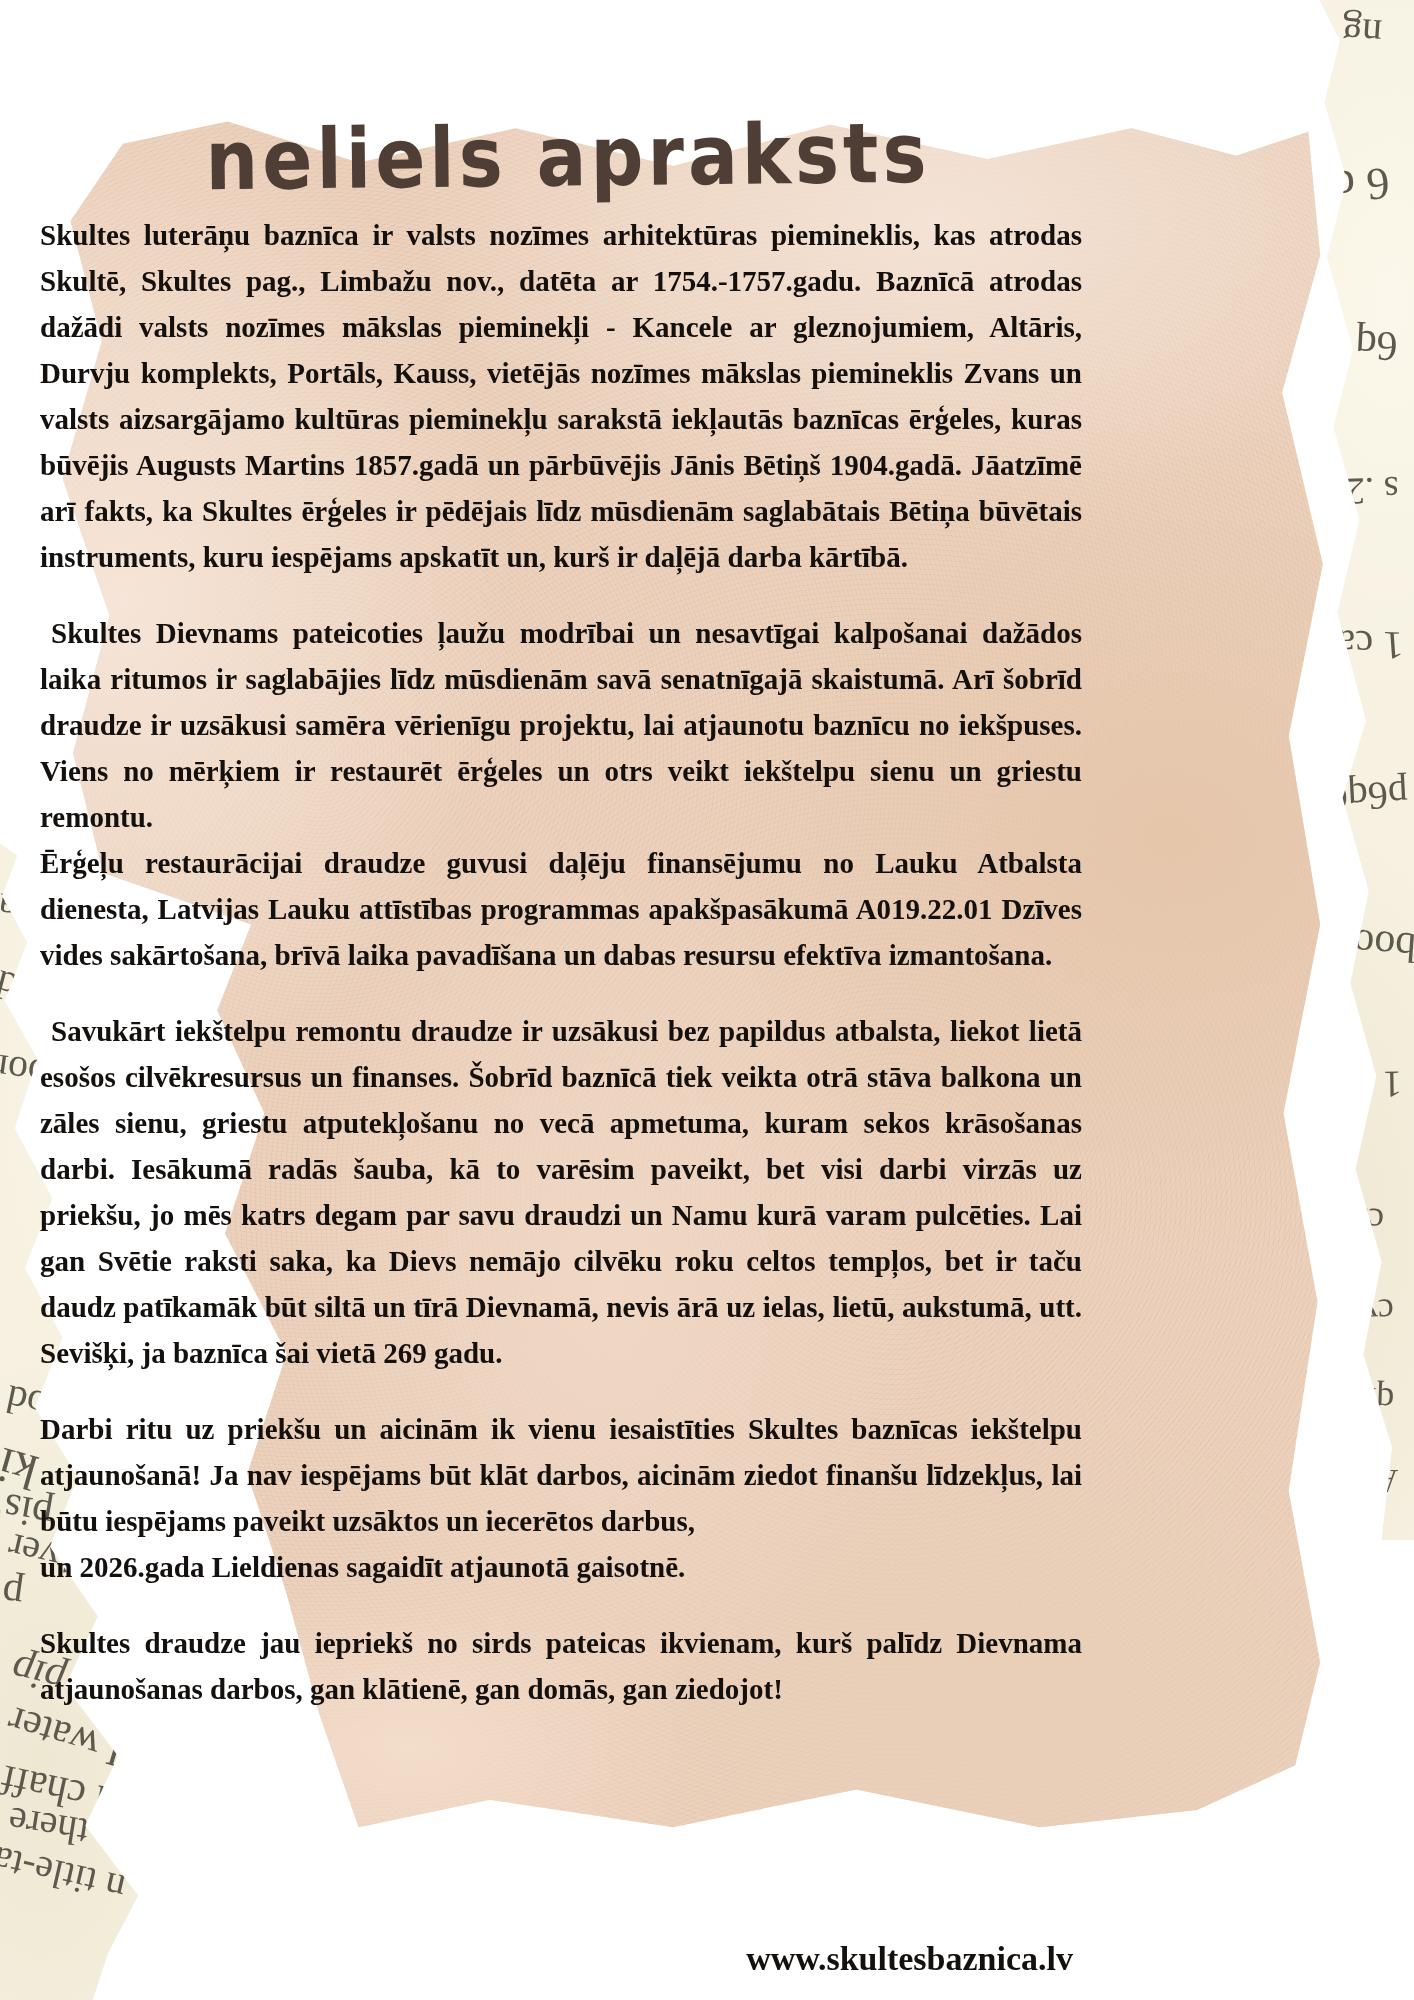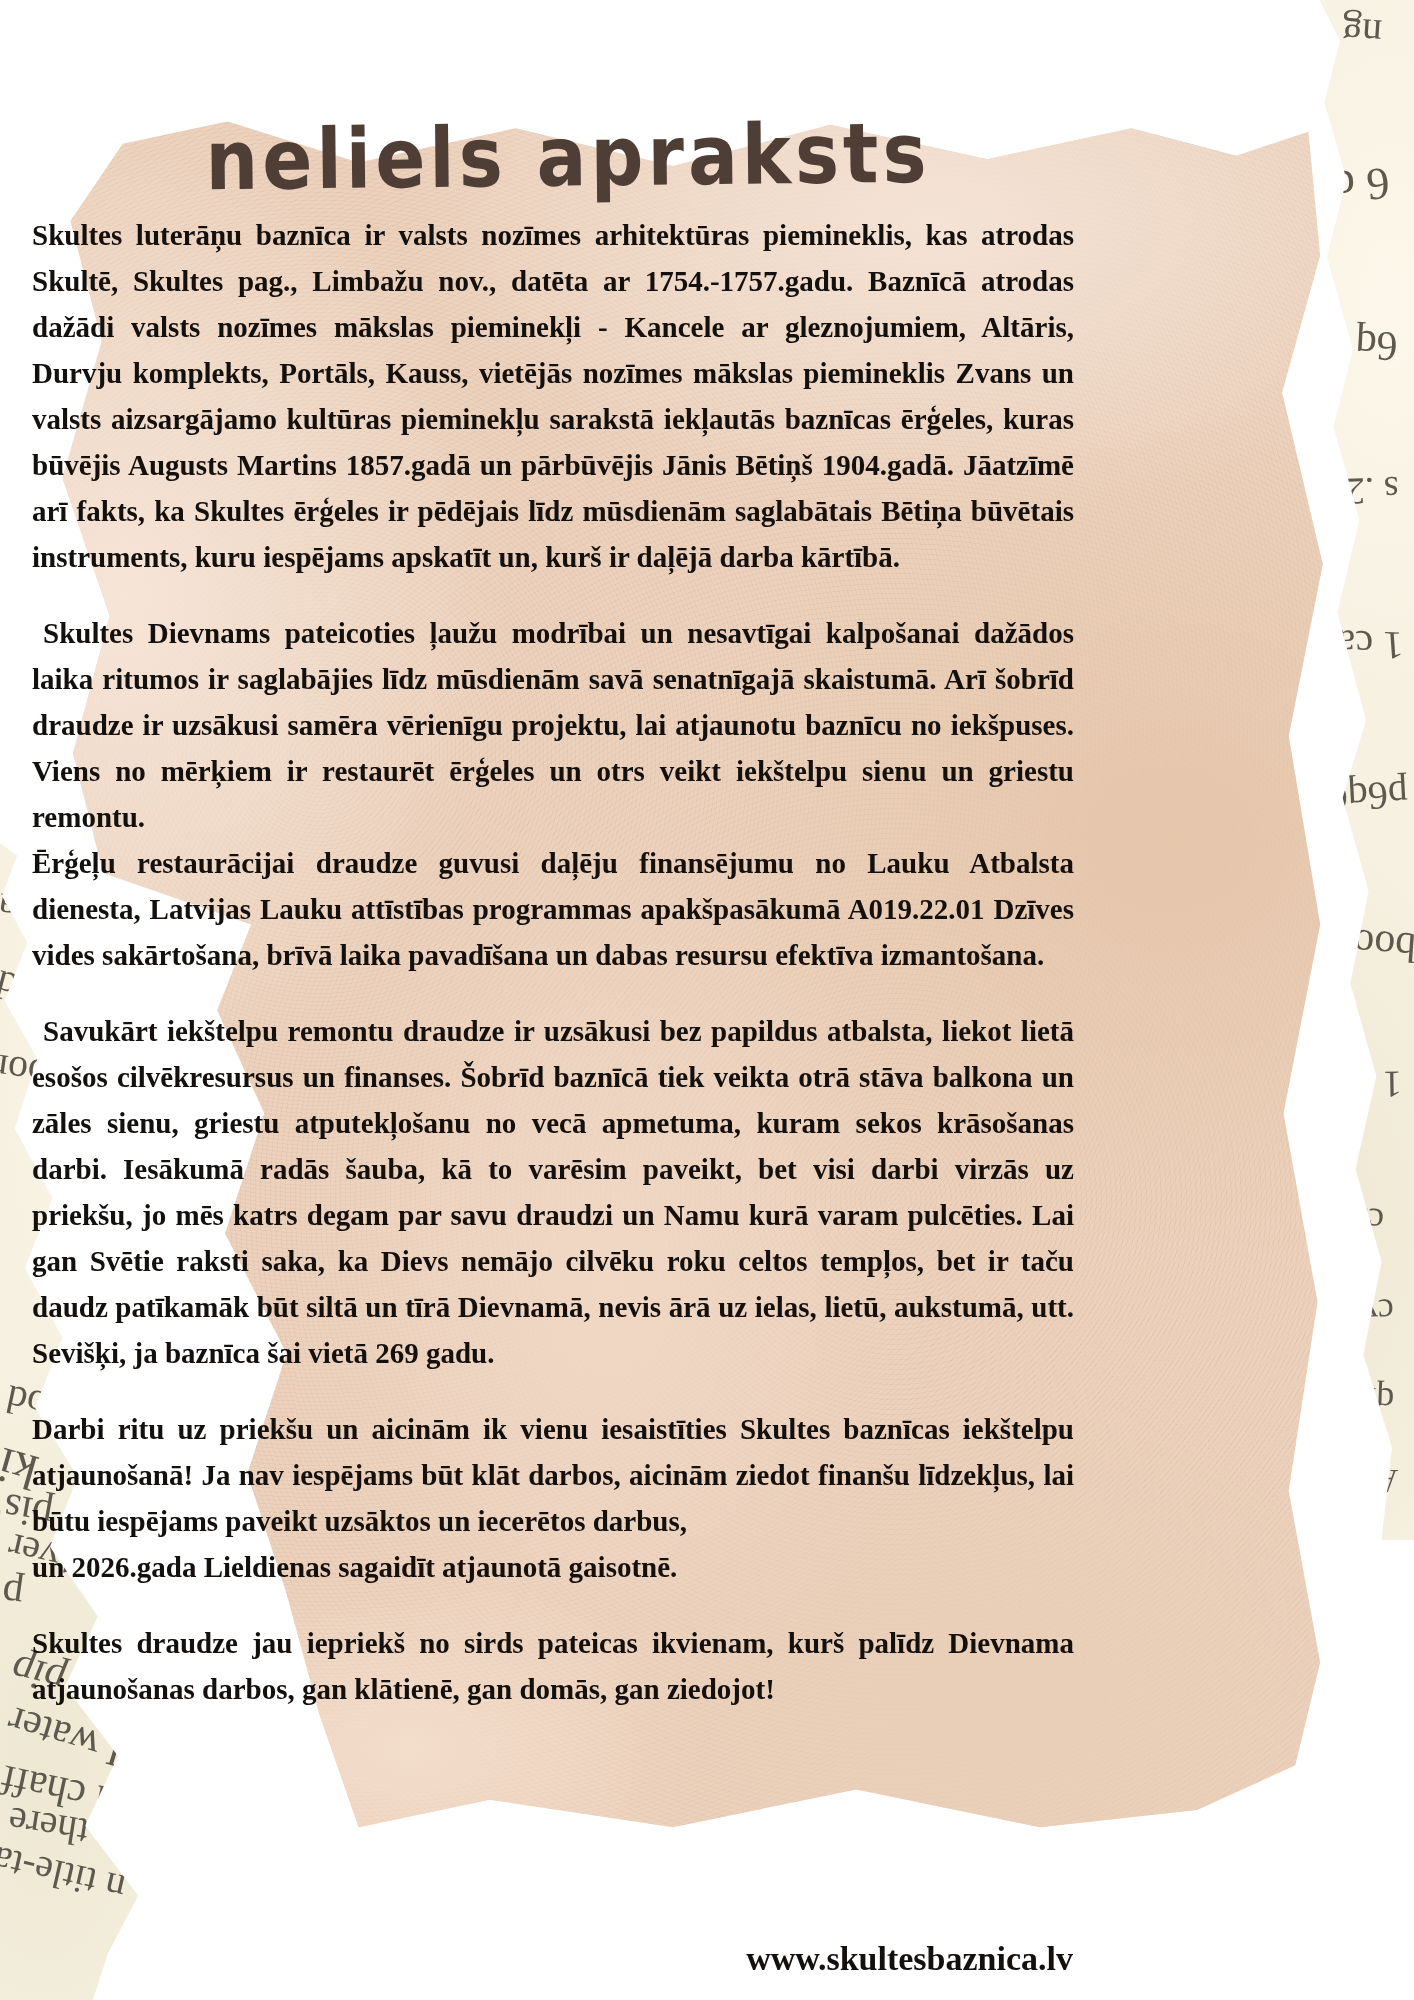--- a/index.html
+++ b/index.html
@@ -83,21 +83,21 @@
     letter-spacing:4px;
     color:#4e3e36;
     transform:rotate(-0.6deg) scaleY(1.12);
     transform-origin:left top;
   }
 
   
   .article{
     position:absolute;
     z-index:3;
-    left:32px; top:212px;
+    left:40px; top:212px;
     width:1042px;
     color:#14100e;
     font-family:"Liberation Serif", serif;
     font-weight:700;
     font-size:29px;
     line-height:46px;
     text-align:justify;
   }
   .article p{
     margin:0 0 30px 0;

